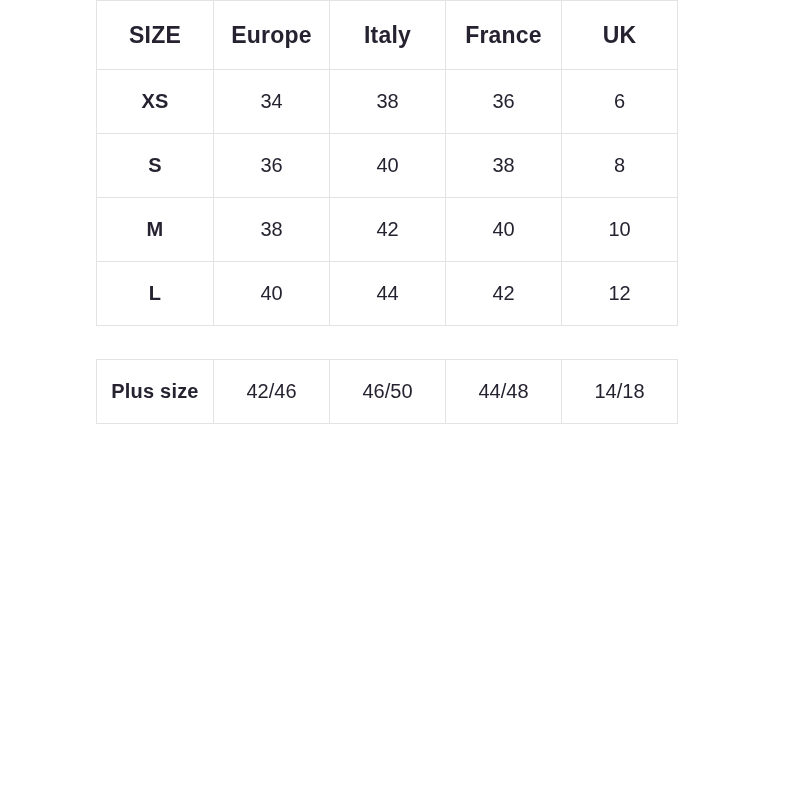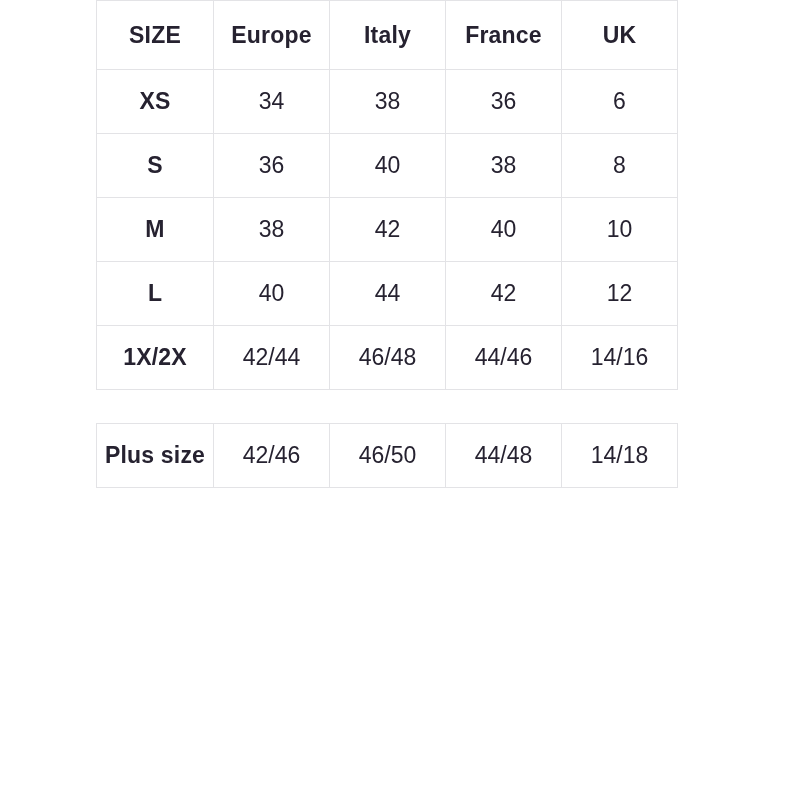--- a/index.html
+++ b/index.html
@@ -30,21 +30,21 @@
     border-collapse: collapse;
     width: 582px;
     table-layout: fixed;
   }
 
   table.size-table td,
   table.size-table th {
     border: 1px solid #e3e3e6;
     text-align: center;
     vertical-align: middle;
-    font-size: 23px;
+    font-size: 20px;
     font-weight: normal;
     color: #262230;
     padding: 0;
     height: 63px;
   }
 
   table.size-table col.c-size { width: 117px; }
   table.size-table col.c-rest { width: 116px; }
 
   table.size-table thead th {
@@ -112,27 +112,20 @@
           <td>40</td>
           <td>10</td>
         </tr>
         <tr>
           <td class="rowlabel">L</td>
           <td>40</td>
           <td>44</td>
           <td>42</td>
           <td>12</td>
         </tr>
-        <tr>
-          <td class="rowlabel">1X/2X</td>
-          <td>42/44</td>
-          <td>46/48</td>
-          <td>44/46</td>
-          <td>14/16</td>
-        </tr>
       </tbody>
     </table>
 
     <div class="spacer"></div>
 
     <table class="size-table secondary">
       <colgroup>
         <col class="c-size">
         <col class="c-rest">
         <col class="c-rest">

